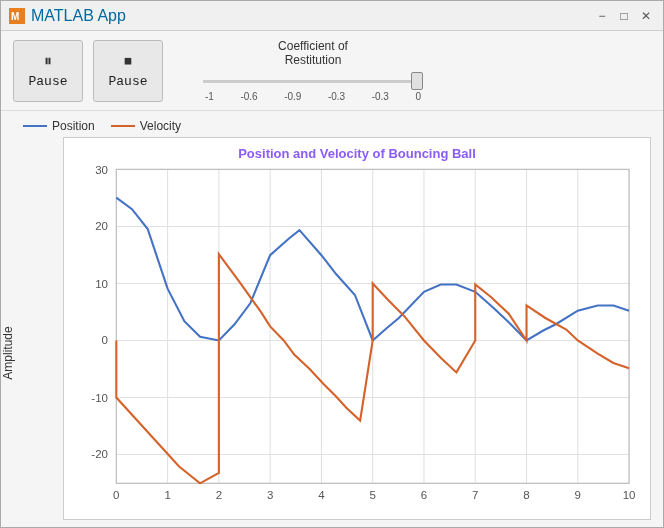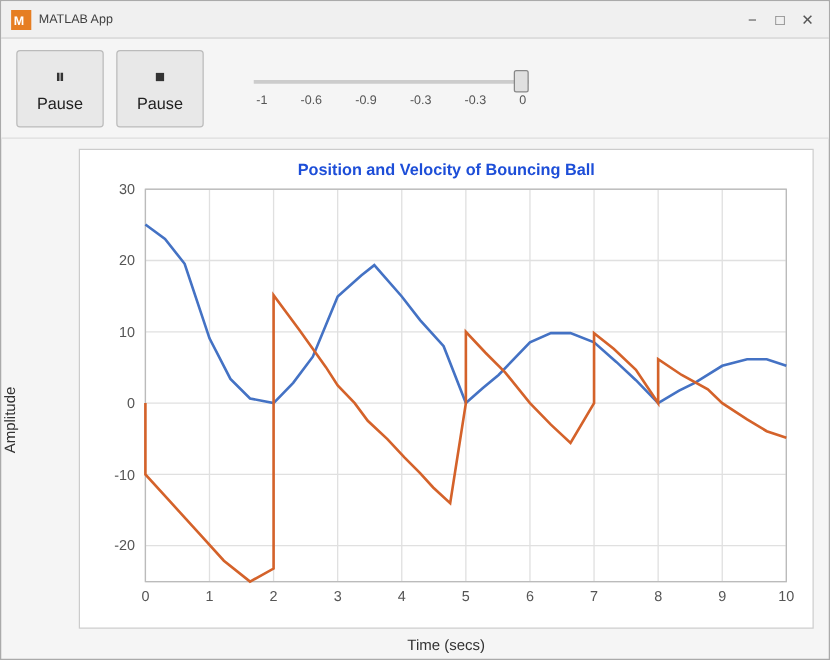--- a/index.html
+++ b/index.html
@@ -38,22 +38,22 @@
       height: 16px;
       background: #e67e22;
       display: flex;
       align-items: center;
       justify-content: center;
       font-size: 10px;
       color: white;
       font-weight: bold;
     }
     .title-text {
-      font-size: 10px;
-      color: #404040;
+      font-size: 16px;
+      color: #0369a1;
     }
     .title-bar-controls {
       display: flex;
       gap: 4px;
     }
     .title-btn {
       width: 18px;
       height: 18px;
       background: none;
       border: none;
@@ -89,20 +89,21 @@
       font-size: 13px;
       color: #222;
       gap: 4px;
     }
     .ctrl-btn .btn-icon {
       font-size: 16px;
       color: #333;
     }
     .btn-label {
       font-size: 13px;
+      font-family: Liberation Mono, monospace;
     }
     .slider-section {
       display: flex;
       flex-direction: column;
       align-items: center;
       margin-left: 30px;
     }
     .slider-label {
       font-size: 12px;
       color: #333;
@@ -181,21 +182,21 @@
       border: 1px solid #ccc;
       background: white;
     }
     .chart-title {
       position: absolute;
       top: 8px;
       left: 50%;
       transform: translateX(-50%);
       font-size: 13px;
       font-weight: bold;
-      color: #1d4ed8;
+      color: #8b5cf6;
       white-space: nowrap;
     }
     .y-axis-label {
       position: absolute;
       left: -32px;
       top: 50%;
       transform: translateY(-50%) rotate(-90deg);
       font-size: 12px;
       color: #333;
       white-space: nowrap;
@@ -237,37 +238,50 @@
     <button class="ctrl-btn">
       <span class="btn-icon">⏸</span>
       <span class="btn-label">Pause</span>
     </button>
     <button class="ctrl-btn">
       <span class="btn-icon">⏹</span>
       <span class="btn-label">Pause</span>
     </button>
 
     <div class="slider-section">
+      <div class="slider-label">
+        Coefficient of<br>Restitution
+      </div>
       <div class="slider-container">
         <div class="slider-track-wrapper">
           <input type="range" class="slider-input" min="-1" max="0" step="0.01" value="0" style="">
         </div>
         <div class="slider-ticks">
           <span class="slider-tick-label">-1</span>
           <span class="slider-tick-label">-0.6</span>
           <span class="slider-tick-label">-0.9</span>
           <span class="slider-tick-label">-0.3</span>
           <span class="slider-tick-label">-0.3</span>
           <span class="slider-tick-label">0</span>
         </div>
       </div>
     </div>
   </div>
 
   <div class="chart-area">
+    <div class="legend">
+      <div class="legend-item">
+        <div class="legend-line" style="background:#4472C4;"></div>
+        <span>Position</span>
+      </div>
+      <div class="legend-item">
+        <div class="legend-line" style="background:#D4622A;"></div>
+        <span>Velocity</span>
+      </div>
+    </div>
 
     <div class="chart-outer">
       <span class="y-axis-label">Amplitude</span>
       <div class="chart-wrapper">
         <span class="chart-title">Position and Velocity of Bouncing Ball</span>
         <svg class="svg-chart" viewBox="0 0 560 360" preserveAspectRatio="none">
 
           <line x1="50" y1="30" x2="540" y2="30" stroke="#e0e0e0" stroke-width="1"></line>
           <line x1="50" y1="84.5" x2="540" y2="84.5" stroke="#e0e0e0" stroke-width="1"></line>
           <line x1="50" y1="139" x2="540" y2="139" stroke="#e0e0e0" stroke-width="1"></line>

